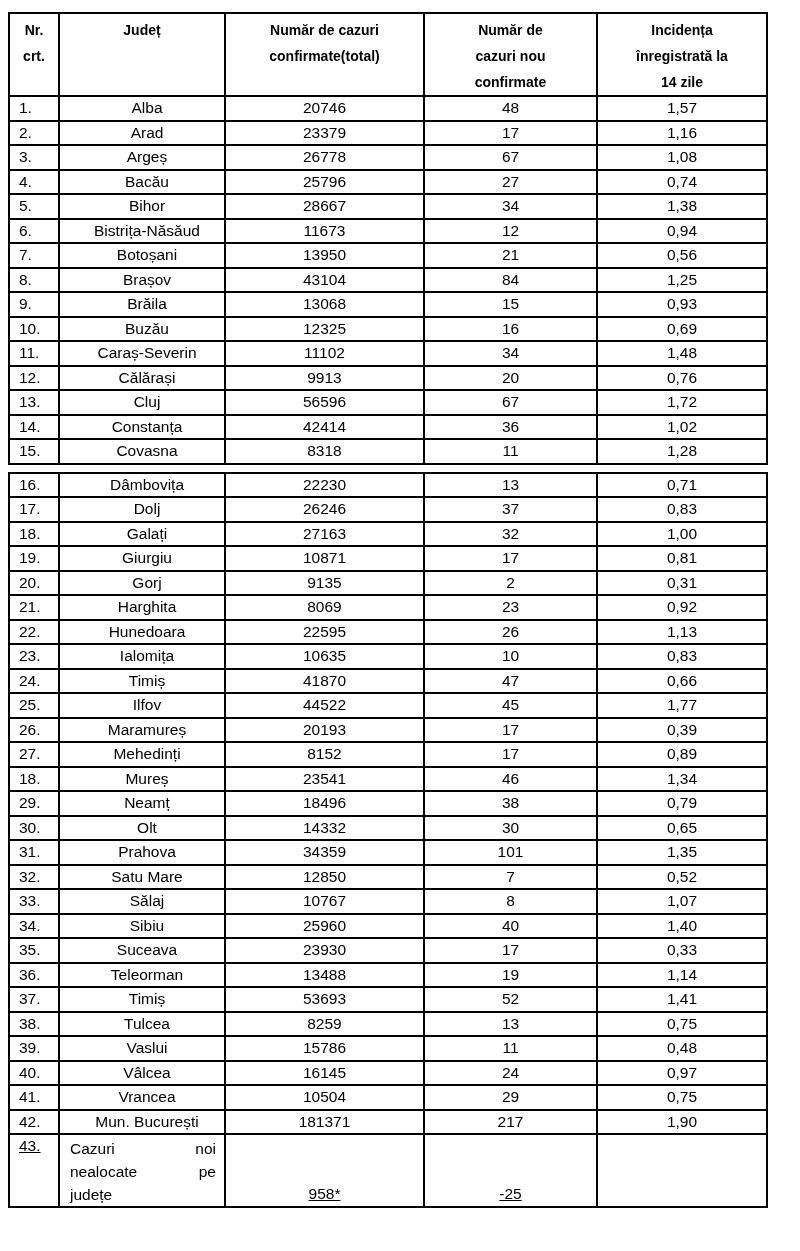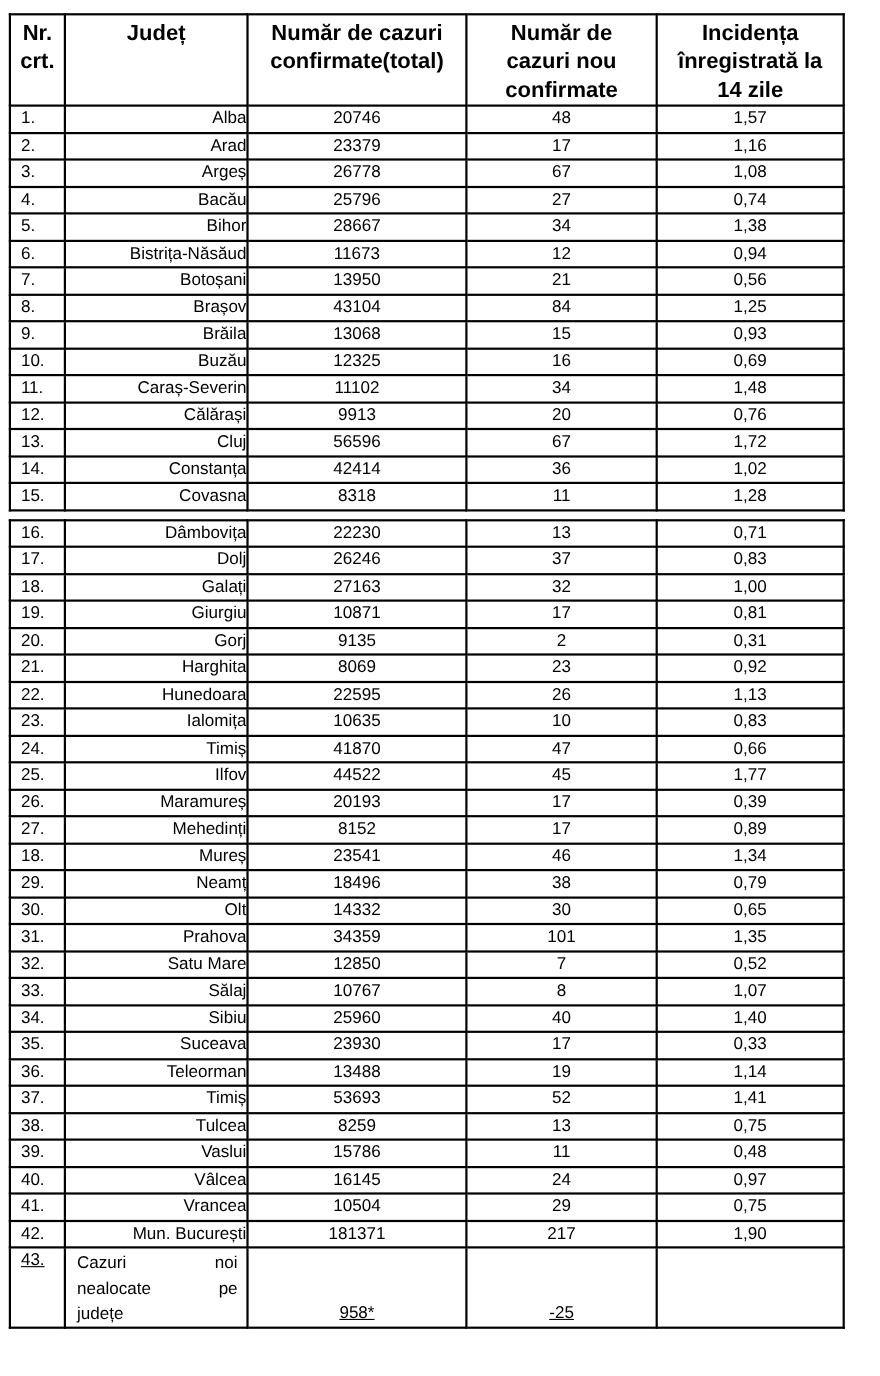--- a/index.html
+++ b/index.html
@@ -30,36 +30,36 @@
   col.c-total { width: 199px; }
   col.c-noi   { width: 173px; }
   col.c-inc   { width: 170px; }
   th, td {
     border: 2px solid #000000;
     overflow: hidden;
     padding: 0;
   }
   thead th {
     font-weight: bold;
-    font-size: 20px;
+    font-size: 14px;
     text-align: center;
     vertical-align: top;
     height: 76px;
     padding-top: 3px;
     line-height: 26px;
     white-space: pre-line;
   }
   tbody tr.data-row { height: 24.5px; }
   td.nr {
     text-align: left;
     padding-left: 9px;
     vertical-align: middle;
   }
   td.judet {
-    text-align: right;
+    text-align: center;
     padding-left: 10px;
     vertical-align: middle;
   }
   td.num {
     text-align: center;
     vertical-align: middle;
   }
   
   tr.unallocated-row { height: 70px; }
   tr.unallocated-row td.nr { vertical-align: top; padding-top: 2px; text-decoration: underline; }

